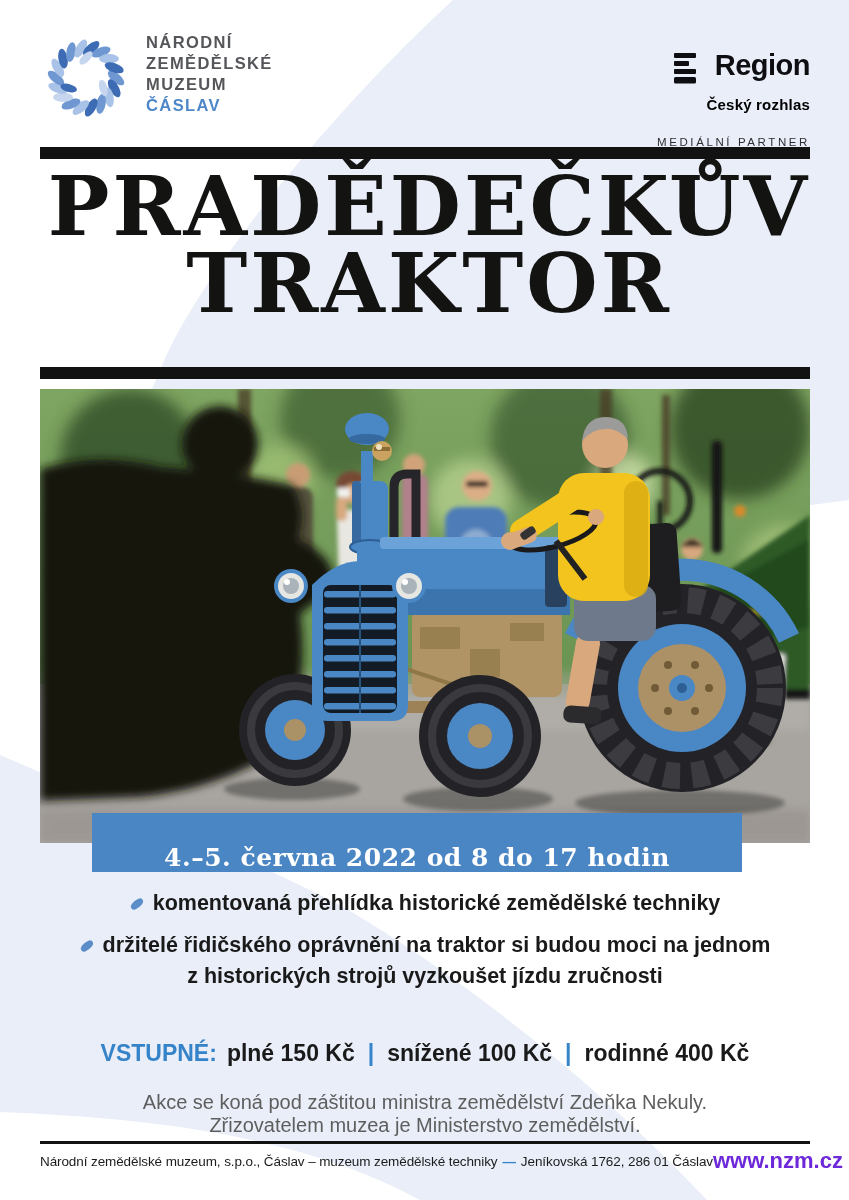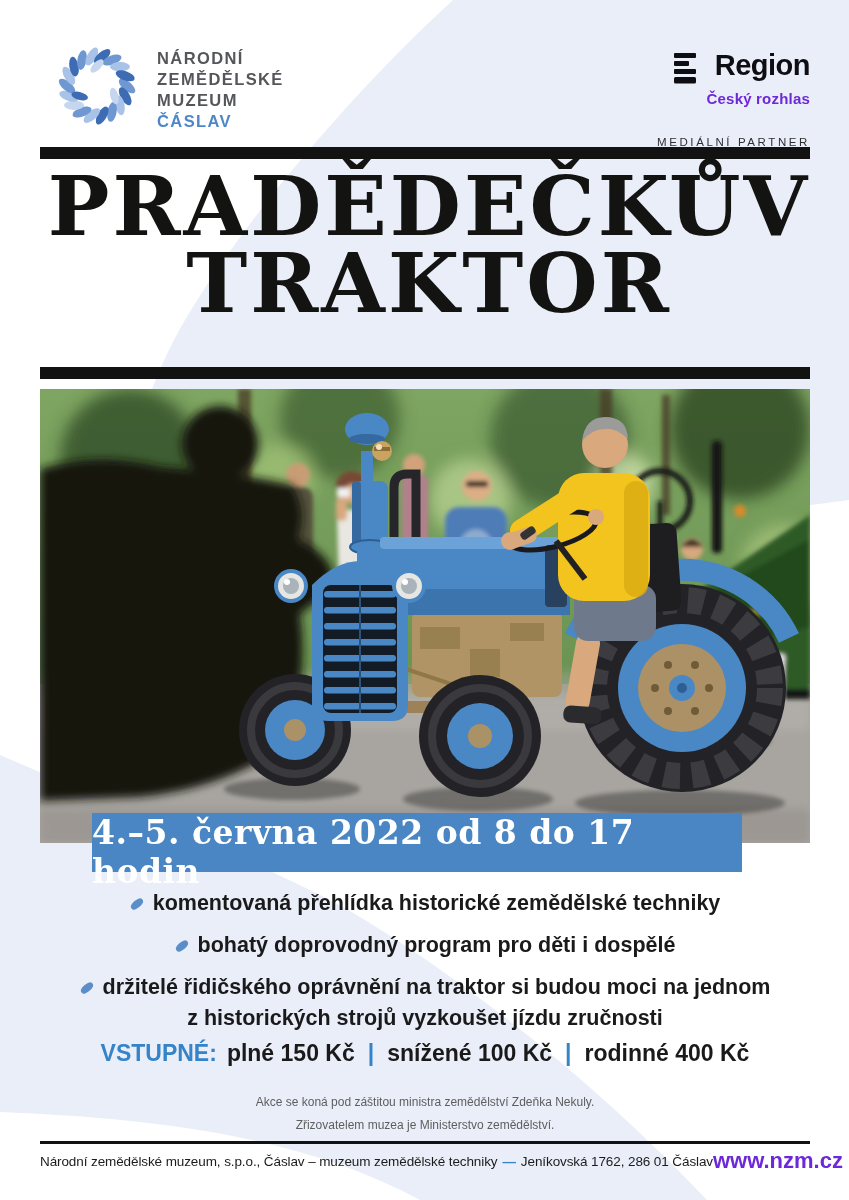--- a/index.html
+++ b/index.html
@@ -2,57 +2,57 @@
 <html><head>
 <meta charset="utf-8">
 <style>
   html,body{margin:0;padding:0;background:#888;}
   .page{position:relative;width:849px;height:1200px;background:#ffffff;overflow:hidden;
         font-family:"Liberation Sans",sans-serif;margin:0 auto;}
   .bg-decor{position:absolute;left:0;top:0;width:849px;height:1200px;z-index:0;}
   .layer{position:absolute;z-index:2;}
 
   
-  .nzm-logo{left:51px;top:32px;width:340px;height:100px;display:flex;align-items:flex-end;}
+  .nzm-logo{left:40px;top:32px;width:340px;height:100px;display:flex;align-items:flex-start;}
   .nzm-text{margin-left:14px;font-weight:bold;font-size:16.5px;letter-spacing:1.4px;
             color:#55565a;line-height:21px;}
   .nzm-city{color:#4e87c8;}
   .partner{right:39px;top:50px;width:190px;text-align:left;display:flex;align-items:flex-start;justify-content:flex-end;}
   .cro-mark{margin-right:9px;margin-top:3px;}
   .cro-name{font-size:29px;font-weight:bold;color:#0d0d12;line-height:30px;letter-spacing:-0.5px;text-align:right;}
-  .cro-sub{font-size:15px;font-weight:bold;color:#6d28d9;letter-spacing:0.2px;margin-top:10px;}
+  .cro-sub{font-size:15px;font-weight:bold;color:#000000;letter-spacing:0.2px;margin-top:16px;}
   .media-role{right:39px;top:136px;width:190px;text-align:right;font-size:11.5px;
               letter-spacing:2.6px;color:#2f2f33;}
 
   .bar{left:40px;width:770px;height:12px;background:#121212;}
   .bar.top{top:147px;} .bar.bottom{top:367px;}
 
   .title{left:40px;top:164px;width:770px;text-align:center;
          font-family:"DejaVu Serif","Liberation Serif",serif;font-weight:bold;
          font-size:82px;line-height:0.94;color:#131312;letter-spacing:3px;}
 
   .photo{left:40px;top:389px;width:770px;height:454px;z-index:1;}
 
   .banner{left:92px;top:813px;width:650px;height:59px;background:#4b86c4;z-index:3;
-          display:flex;align-items:flex-start;justify-content:center;
+          display:flex;align-items:flex-end;justify-content:center;
           font-family:"DejaVu Serif","Liberation Serif",serif;font-weight:bold;
-          font-size:33px;color:#ffffff;letter-spacing:0.5px;}
+          font-size:25px;color:#ffffff;letter-spacing:0.5px;}
 
   .bullets{left:40px;top:888px;width:770px;list-style:none;margin:0;padding:0;text-align:center;}
   .bullets li{font-size:21.5px;font-weight:bold;color:#1a1a1a;line-height:31px;margin-bottom:11px;}
   .bullets li.wide{max-width:706px;margin-left:auto;margin-right:auto;}
   .leaf-bullet{display:inline-block;width:14px;height:8px;background:#5b8ec9;
                border-radius:75% 25% 75% 25% / 60% 45% 60% 45%;
                transform:rotate(-27deg);margin-right:9px;vertical-align:2px;}
 
   .pricing{left:40px;top:1040px;width:770px;text-align:center;font-size:23px;font-weight:bold;color:#1a1a1a;}
   .price-label{color:#3583c8;margin-right:10px;}
   .price-sep{color:#3583c8;margin:0 13px;}
 
-  .patronage{left:40px;top:1091px;width:770px;text-align:center;font-size:12px;
+  .patronage{left:40px;top:1091px;width:770px;text-align:center;font-size:20px;
              color:#5e5e5e;line-height:23px;}
 
   .footer-rule{left:40px;top:1141px;width:770px;height:3px;background:#121212;}
   .footer{left:40px;top:1149px;width:770px;display:flex;align-items:center;
           height:24px;}
   .footer-left{font-size:13.5px;color:#1c1c1c;white-space:nowrap;letter-spacing:-0.1px;}
   .footer-dash{color:#3583c8;font-weight:bold;margin:0 5px;}
   .footer-right{display:flex;align-items:center;white-space:nowrap;}
   .website{font-size:22px;font-weight:bold;color:#6d28d9;margin-right:8px;}
   .social{display:flex;gap:4px;}
@@ -315,23 +315,20 @@
   </svg>
 
   <div class="layer banner">
     <span>4.–5. června 2022 od 8 do 17 hodin</span>
   </div>
 
   <ul class="layer bullets">
     <li>
       <span class="leaf-bullet"></span><span>komentovaná přehlídka historické zemědělské techniky</span>
     </li>
-    <li>
-      <span class="leaf-bullet"></span><span>bohatý doprovodný program pro děti i dospělé</span>
-    </li>
     <li class="wide">
       <span class="leaf-bullet"></span><span>držitelé řidičského oprávnění na traktor si budou moci na jednom z historických strojů vyzkoušet jízdu zručnosti</span>
     </li>
   </ul>
 
   <div class="layer pricing">
     <span class="price-label">VSTUPNÉ:</span><span>plné 150 Kč</span><span class="price-sep">|</span><span>snížené 100 Kč</span><span class="price-sep">|</span><span>rodinné 400 Kč</span>
   </div>
 
   <div class="layer patronage">

